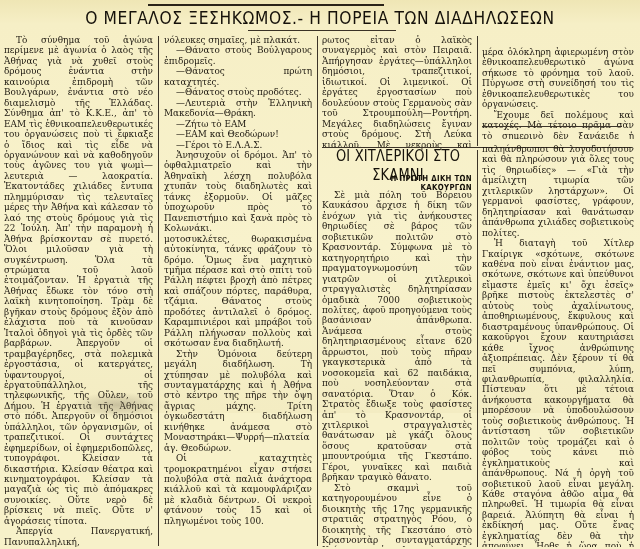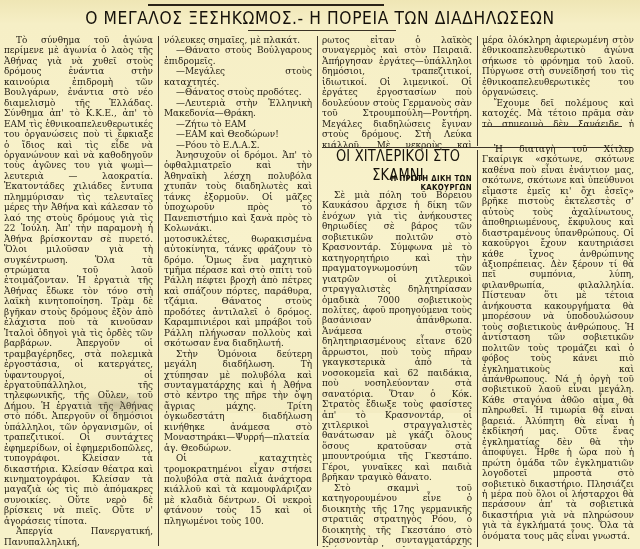--- a/index.html
+++ b/index.html
@@ -12,21 +12,21 @@
   .headline{position:absolute;left:0;top:9px;width:640px;text-align:center;
     font-family:"DejaVu Sans","Liberation Sans",sans-serif;font-size:15.5px;letter-spacing:0.6px;
     font-weight:normal;color:#15110a;transform:scaleY(1.15);}
   .head-underline{position:absolute;left:248px;top:30px;width:148px;height:1px;background:#3a3226;}
   .col{position:absolute;font-size:8.9px;line-height:10.45px;text-align:justify;overflow:hidden;}
   .col p{margin:0;text-indent:0;}
   .col p.ind{text-indent:12px;}
   .c1{left:4px;top:35px;width:149px;height:512px;}
   .c2{left:164px;top:35px;width:148px;height:512px;}
   .c3{left:322px;top:35px;width:150px;height:118px;}
-  .c4{left:482px;top:35px;width:152px;height:92px;}
+  .c4{left:482px;top:47px;width:152px;height:92px;}
   .vrule{position:absolute;width:1px;background:#3c3428;}
   .hrule{position:absolute;height:1px;background:#3c3428;}
   .box-title{position:absolute;left:324px;top:150px;width:148px;text-align:center;
     font-family:"DejaVu Sans","Liberation Sans",sans-serif;font-size:13px;letter-spacing:0.2px;
     transform:scaleY(1.25);color:#15110a;}
   .box-sub{position:absolute;left:360px;top:175px;width:112px;text-align:right;
     font-family:"DejaVu Sans","Liberation Sans",sans-serif;font-size:7px;font-weight:bold;letter-spacing:0.3px;
     color:#15110a;transform:scaleY(1.2);}
   .c3b{left:322px;top:190px;width:150px;height:357px;}
   .c4b{left:482px;top:144px;width:152px;height:403px;}
@@ -44,26 +44,26 @@
   <div class="head-underline"></div>
 
   <div class="col c1">
       <p class="ind">Τὸ σύνθημα τοῦ ἀγώνα περίμενε μὲ ἀγωνία ὁ λαὸς τῆς Ἀθήνας γιὰ νὰ χυθεῖ στοὺς δρόμους ἐνάντια στὴν καινούρια ἐπιδρομὴ τῶν Βουλγάρων, ἐνάντια στὸ νέο διαμελισμὸ τῆς Ἑλλάδας. Σύνθημα ἀπ' τὸ Κ.Κ.Ε., ἀπ' τὸ ΕΑΜ τὶς ἐθνικοαπελευθερωτικές του ὀργανώσεις ποὺ τὶ ἔφκιαξε ὁ ἴδιος καὶ τὶς εἶδε νὰ ὀργανώνουν καὶ νὰ καθοδηγοῦν τοὺς ἀγῶνες του γιὰ ψωμὶ—λευτεριὰ — λαοκρατία. Ἑκατοντάδες χιλιάδες ἔντυπα πλημμύρισαν τὶς τελευταῖες μέρες τὴν Ἀθήνα καὶ κάλεσαν τὸ λαό της στοὺς δρόμους γιὰ τὶς 22 Ἰούλη. Ἀπ' τὴν παραμονὴ ἡ Ἀθήνα βρίσκονταν σὲ πυρετό. Ὅλοι μιλοῦσαν γιὰ τὴ συγκέντρωση. Ὅλα τὰ στρώματα τοῦ λαοῦ ἑτοιμάζονταν. Ἡ ἐργατιὰ τῆς Ἀθήνας ἔδωκε τὸν τόνο στὴ λαϊκὴ κινητοποίηση. Τρὰμ δὲ βγῆκαν στοὺς δρόμους ἐξὸν ἀπὸ ἐλάχιστα ποὺ τὰ κινοῦσαν Ἰταλοὶ ὁδηγοὶ γιὰ τὶς ὀρδὲς τῶν βαρβάρων. Ἀπεργοῦν οἱ τραμβαγέρηδες, στὰ πολεμικὰ ἐργοστάσια, οἱ κατεργάτες, ὑφαντουργοί, οἱ ἐργατοϋπάλληλοι, τῆς τηλεφωνικῆς, τῆς Οὔλεν, τοῦ Δήμου. Ἡ ἐργατιὰ τῆς Ἀθήνας στὸ πόδι. Ἀπεργοῦν οἱ δημόσιοι ὑπάλληλοι, τῶν ὀργανισμῶν, οἱ τραπεζιτικοί. Οἱ συντάχτες ἐφημερίδων, οἱ ἐφημεριδοπῶλες, τυπογράφοι. Κλείσαν τὰ δικαστήρια. Κλείσαν θέατρα καὶ κινηματογράφοι. Κλείσαν τὰ μαγαζιὰ ὡς τὶς πιὸ ἀπόμακρες συνοικίες. Οὔτε νερὸ δὲ βρίσκεις νὰ πιεῖς. Οὔτε ν' ἀγοράσεις τίποτα.</p>
       <p class="ind">Ἀπεργία Πανεργατική, Πανυπαλληλική, Πανεπαγγελματική</p>
     </div>
   <div class="vrule" style="left:158px;top:36px;height:510px;"></div>
   <div class="col c2">
       <p>νόλευκες σημαῖες, μὲ πλακάτ.</p>
       <p class="ind">—Θάνατο στοὺς Βούλγαρους ἐπιδρομεῖς.</p>
-      <p class="ind">—Μεγάλες στοὺς καταχτητές.</p>
+      <p class="ind">—Θάνατος πρώτη καταχτητές.</p>
       <p class="ind">—Θάνατος στοὺς προδότες.</p>
       <p class="ind">—Λευτεριὰ στὴν Ἑλληνικὴ Μακεδονία—Θράκη.</p>
       <p class="ind">—Ζήτω τὸ ΕΑΜ</p>
       <p class="ind">—ΕΑΜ καὶ Θεοδώρων!</p>
-      <p class="ind">—Ρόου τὸ Ε.Λ.Α.Σ.</p>
+      <p class="ind">—Γέροι τὸ Ε.Λ.Α.Σ.</p>
       <p class="ind">Ἀνησυχοῦν οἱ δρόμοι. Ἀπ' τὸ ὀφθαλμιατρεῖο καὶ τὴν Ἀθηναϊκὴ λέσχη πολυβόλα χτυπᾶν τοὺς διαδηλωτὲς καὶ τάνκς ἐξορμοῦν. Οἱ μᾶζες ὑποχωροῦν πρὸς τὸ Πανεπιστήμιο καὶ ξανὰ πρὸς τὸ Κολωνάκι.</p>
       <p>μοτοσυκλέτες, θωρακισμένα αὐτοκίνητα, τάνκς φράζουν τὸ δρόμο. Ὅμως ἕνα μαχητικὸ τμῆμα πέρασε καὶ στὸ σπίτι τοῦ Ράλλη πέφτει βροχὴ ἀπὸ πέτρες καὶ σπάζουν πόρτες, παράθυρα, τζάμια. Θάνατος στοὺς προδότες ἀντιλαλεῖ ὁ δρόμος. Καραμπινιέροι καὶ μπράβοι τοῦ Ράλλη πλήγωσαν πολλοὺς καὶ σκότωσαν ἕνα διαδηλωτή.</p>
       <p class="ind">Στὴν Ὁμόνοια δεύτερη μεγάλη διαδήλωση. Τὴ χτύπησαν μὲ πολυβόλα καὶ συνταγματάρχης καὶ ἡ Ἀθήνα στὸ κέντρο της πῆρε τὴν ὄψη ἄγριας μάχης. Τρίτη ὀγκωδεστάτη διαδήλωση κινήθηκε ἀνάμεσα στὸ Μοναστηράκι—Ψυρρή—πλατεία ἁγ. Θεοδώρων.</p>
       <p class="ind">Οἱ καταχτητὲς τρομοκρατημένοι εἶχαν στήσει πολυβόλα στὰ παλιὰ ἀνάχτορα κιάλλοῦ καὶ τὰ καμουφλάριζαν μὲ κλαδιὰ δέντρων. Οἱ νεκροὶ φτάνουν τοὺς 15 καὶ οἱ πληγωμένοι τοὺς 100.</p>
     </div>
   <div class="vrule" style="left:317px;top:36px;height:510px;"></div>
   <div class="col c3">
       <p>ρωτος εἶταν ὁ λαϊκὸς συναγερμὸς καὶ στὸν Πειραιᾶ. Ἀπήργησαν ἐργάτες—ὑπάλληλοι δημόσιοι, τραπεζιτικοί, ἰδιωτικοί. Οἱ λιμενικοί. Οἱ ἐργάτες ἐργοστασίων ποὺ δουλεύουν στοὺς Γερμανοὺς σὰν τοῦ Στρουμπούλη—Ροντήρη. Μεγάλες διαδηλώσεις ἔγιναν στοὺς δρόμους. Στὴ Λεύκα κιάλλοῦ. Μὲ νεκροὺς καὶ τραυματίες.</p>
     </div>
   <div class="vrule" style="left:477px;top:36px;height:110px;"></div>
@@ -76,17 +76,18 @@
   <div class="hrule" style="left:482px;top:126px;width:140px;"></div>
 
   <div class="box-title">ΟΙ ΧΙΤΛΕΡΙΚΟΙ ΣΤΟ ΣΚΑΜΝΙ</div>
   <div class="box-sub">Η ΠΡΩΤΗ ΔΙΚΗ ΤΩΝ ΚΑΚΟΥΡΓΩΝ</div>
   <div class="col c3b">
       <p class="ind">Σὲ μιὰ πόλη τοῦ Βόρειου Καυκάσου ἄρχισε ἡ δίκη τῶν ἐνόχων γιὰ τὶς ἀνήκουστες θηριωδίες σὲ βάρος τῶν σοβιετικῶν πολιτῶν στὸ Κρασνοντάρ. Σύμφωνα μὲ τὸ κατηγορητήριο καὶ τὴν πραγματογνωμοσύνη τῶν γιατρῶν οἱ χιτλερικοὶ στραγγαλιστὲς δηλητηρίασαν ὁμαδικὰ 7000 σοβιετικοὺς πολίτες, ἀφοῦ προηγούμενα τοὺς βασάνισαν ἀπάνθρωπα. Ἀνάμεσα στοὺς δηλητηριασμένους εἶτανε 620 ἄρρωστοι, ποὺ τοὺς πῆραν γκαγκστερικὰ ἀπὸ τὰ νοσοκομεῖα καὶ 62 παιδάκια, ποὺ νοσηλεύονταν στὰ σανατόρια. Ὅταν ὁ Κόκ. Στρατὸς ἔδιωξε τοὺς φασίστες ἀπ' τὸ Κρασνοντάρ, οἱ χιτλερικοὶ στραγγαλιστὲς θανάτωσαν μὲ γκάζι ὅλους ὅσους κρατοῦσαν στὰ μπουντρούμια τῆς Γκεστάπο. Γέροι, γυναῖκες καὶ παιδιὰ βρῆκαν τραγικὸ θάνατο.</p>
       <p class="ind">Στὸ σκαμνὶ τοῦ κατηγορουμένου εἶνε ὁ διοικητὴς τῆς 17ης γερμανικῆς στρατιᾶς στρατηγὸς Ρόου, ὁ διοικητὴς τῆς Γκεστάπο στὸ Κρασνοντὰρ συνταγματάρχης Κρίσμαν, ὁ λοχαγὸς τῆς Γκεστάπο Ρώμπελ, οἱ ἀξιωματικοὶ καὶ ὑπαξιωματικοὶ τῆς Γκεστάπο Σίλγκε, Σάσσε, Μπόκ, Πίσνε, ὁ γιατρὸς Γέρτς κ.ἄ. καθὼς καὶ 11 ντόπιοι προδότες συνεργοὶ τῶν κακούργων.</p>
     </div>
   <div class="vrule" style="left:477px;top:150px;height:397px;"></div>
   <div class="col c4b">
+      <p>παληάνθρωποι θὰ λογοδοτήσουν καὶ θὰ πληρώσουν γιὰ ὅλες τους τὶς θηριωδίες» — «Γιὰ τὴν ἀμείλιχτη τιμωρία τῶν χιτλερικῶν ληστάρχων». Οἱ γερμανοὶ φασίστες, γράφουν, δηλητηρίασαν καὶ θανάτωσαν ἀπάνθρωπα χιλιάδες σοβιετικοὺς πολίτες.</p>
       <p class="ind">Ἡ διαταγὴ τοῦ Χίτλερ Γκαίριγκ «σκότωνε, σκότωνε καθένα ποὺ εἶναι ἐνάντιον μας, σκότωνε, σκότωνε καὶ ὑπεύθυνοι εἴμαστε ἐμεῖς κι' ὄχι ἐσεῖς» βρῆκε πιστοὺς ἐκτελεστὲς σ' αὐτοὺς τοὺς ἀχαλίνωτους, ἀποθηριωμένους, ἔκφυλους καὶ διαστραμένους ὑπανθρώπους. Οἱ κακοῦργοι ἔχουν καυτηριάσει κάθε ἴχνος ἀνθρώπινης ἀξιοπρέπειας. Δὲν ξέρουν τί θὰ πεῖ συμπόνια, λύπη, φιλανθρωπία, φιλαλληλία. Πίστευαν ὅτι μὲ τέτοια ἀνήκουστα κακουργήματα θὰ μπορέσουν νὰ ὑποδουλώσουν τοὺς σοβιετικοὺς ἀνθρώπους. Ἡ ἀντίσταση τῶν σοβιετικῶν πολιτῶν τοὺς τρομάζει καὶ ὁ φόβος τοὺς κάνει πιὸ ἐγκληματικοὺς καὶ ἀπάνθρωπους. Νά ἡ ὀργὴ τοῦ σοβιετικοῦ λαοῦ εἶναι μεγάλη. Κάθε σταγόνα ἀθῶο αἷμα θὰ πληρωθεῖ. Ἡ τιμωρία θὰ εἶναι βαρειά. Ἀλύπητη θὰ εἶναι ἡ ἐκδίκησή μας. Οὔτε ἕνας ἐγκληματίας δὲν θὰ τὴν ἀποφύγει. Ἦρθε ἡ ὥρα ποὺ ἡ πρώτη ὁμάδα τῶν ἐγκληματιῶν λογοδοτεῖ μπροστὰ στὸ σοβιετικὸ δικαστήριο. Πλησιάζει ἡ μέρα ποὺ ὅλοι οἱ λήσταρχοι θὰ περάσουν ἀπ' τὰ σοβιετικὰ δικαστήρια γιὰ νὰ πληρώσουν γιὰ τὰ ἐγκλήματά τους. Ὅλα τὰ ὀνόματα τους μᾶς εἶναι γνωστά.</p>
     </div>
 
   <div class="smudge"></div>
 </div>
 
 </body></html>

